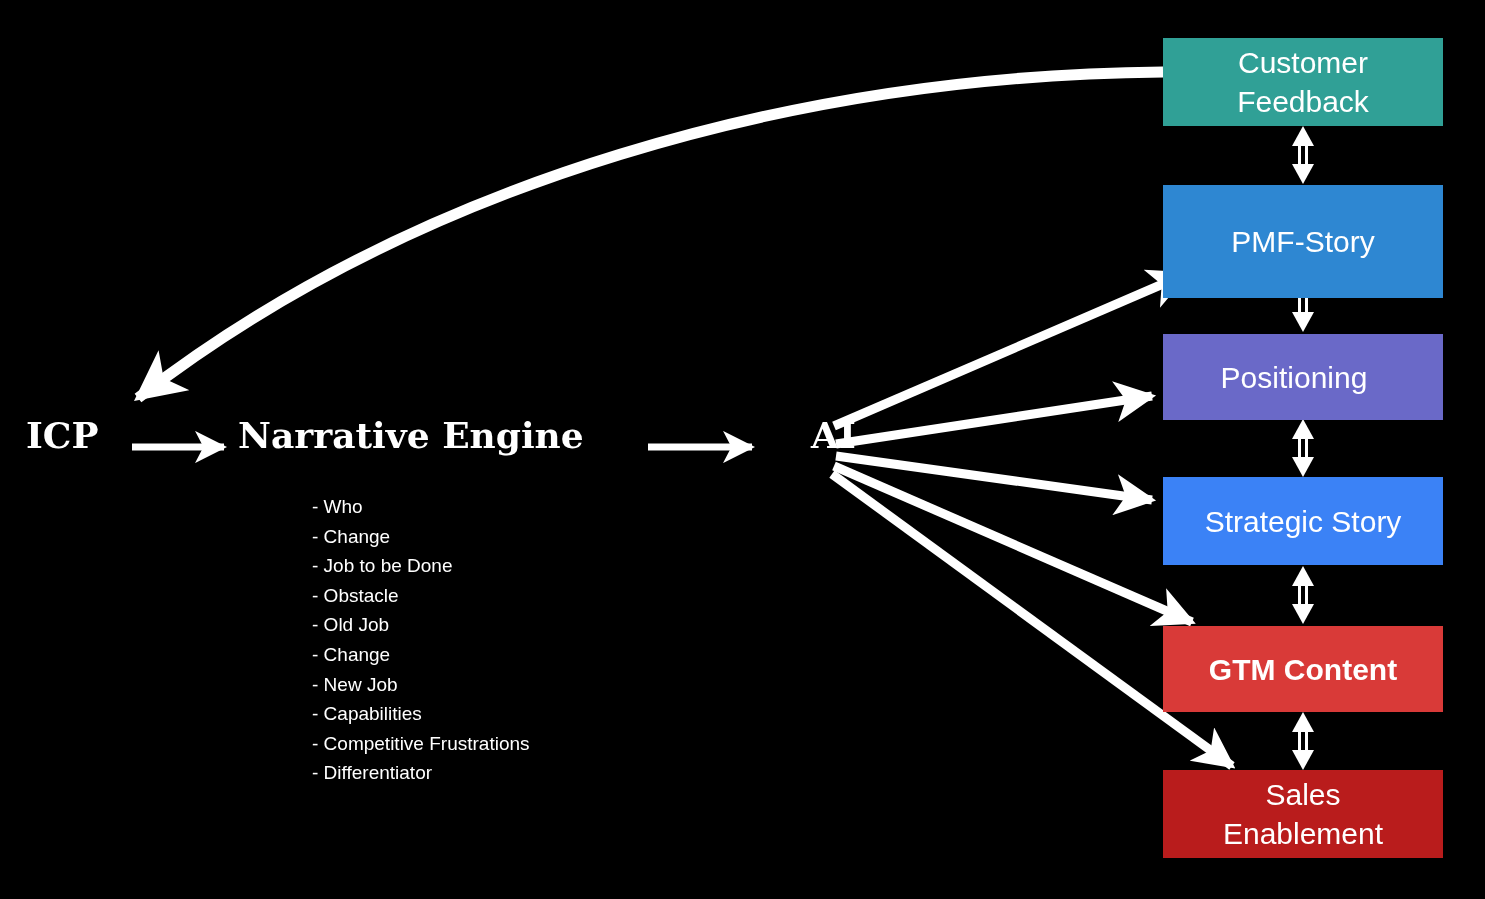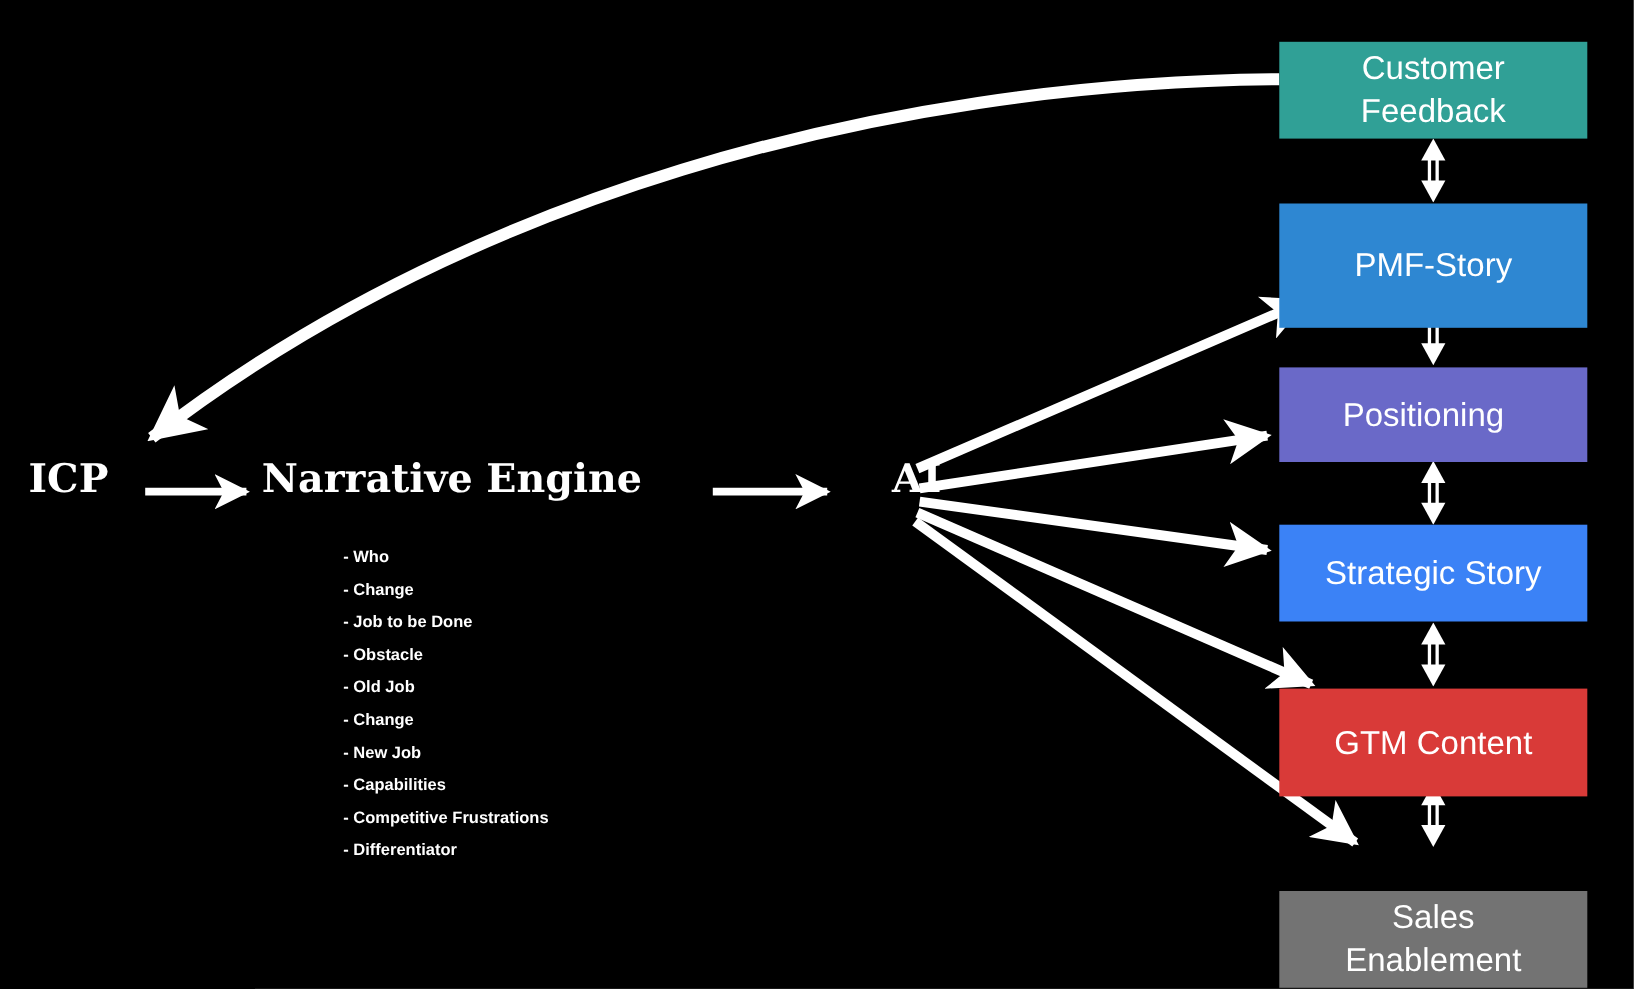--- a/index.html
+++ b/index.html
@@ -30,22 +30,22 @@
   #ai-label  { left: 763px; top: 416px; margin-left: 48px; }
 
   ul.ne-list {
     position: absolute;
     left: 312px;
     top: 492px;
     margin: 0;
     padding: 0;
     list-style: none;
     color: #ffffff;
-    font-size: 15px;
-    font-weight: bold;
+    font-size: 19px;
+    font-weight: normal;
     line-height: 29.6px;
   }
   ul.ne-list li::before { content: "- "; }
 
   .output-box {
     position: absolute;
     left: 1163px;
     width: 280px;
     border-radius: 0;
     color: #ffffff;
@@ -55,21 +55,21 @@
     align-items: center;
     justify-content: center;
     text-align: center;
     padding: 0 30px;
     box-sizing: border-box;
   }
   #box-customer-feedback { top: 38px;  height: 88px; }
   #box-pmf-story         { top: 185px; height: 113px; }
   #box-positioning       { top: 334px; height: 86px; }
   #box-strategic-story   { top: 477px; height: 88px; }
-  #box-gtm-content       { top: 626px; height: 98px; }
+  #box-gtm-content       { top: 626px; height: 86px; font-weight: bold; }
   #box-sales-enablement  { top: 770px; height: 88px; }
 </style>
 </head>
 <body>
 
 <div class="canvas" style="background: rgb(0, 0, 0);">
 
   <svg class="arrow-layer" viewBox="0 0 1485 899" xmlns="http://www.w3.org/2000/svg">
     <defs>
       <marker id="ah" viewBox="0 0 10 10" refX="9" refY="5" markerWidth="4.6" markerHeight="4.6" markerUnits="strokeWidth" orient="auto">
@@ -116,15 +116,15 @@
     <li>Capabilities</li>
     <li>Competitive Frustrations</li>
     <li>Differentiator</li>
   </ul>
 
   <div class="output-box" id="box-customer-feedback" style="background-color: rgb(48, 160, 150);">Customer Feedback</div>
   <div class="output-box" id="box-pmf-story" style="background-color: rgb(46, 135, 210);">PMF-Story</div>
   <div class="output-box" id="box-positioning" style="background-color: rgb(106, 105, 200); padding-left: 12px;">Positioning</div>
   <div class="output-box" id="box-strategic-story" style="background-color: #3b82f6;">Strategic Story</div>
   <div class="output-box" id="box-gtm-content" style="background-color: rgb(217, 58, 56);">GTM Content</div>
-  <div class="output-box" id="box-sales-enablement" style="background-color: #737373; margin-top: 40px;">Sales Enablement</div>
+  <div class="output-box" id="box-sales-enablement" style="background-color: #b91c1c;">Sales Enablement</div>
 
 </div>
 
 </body></html>

